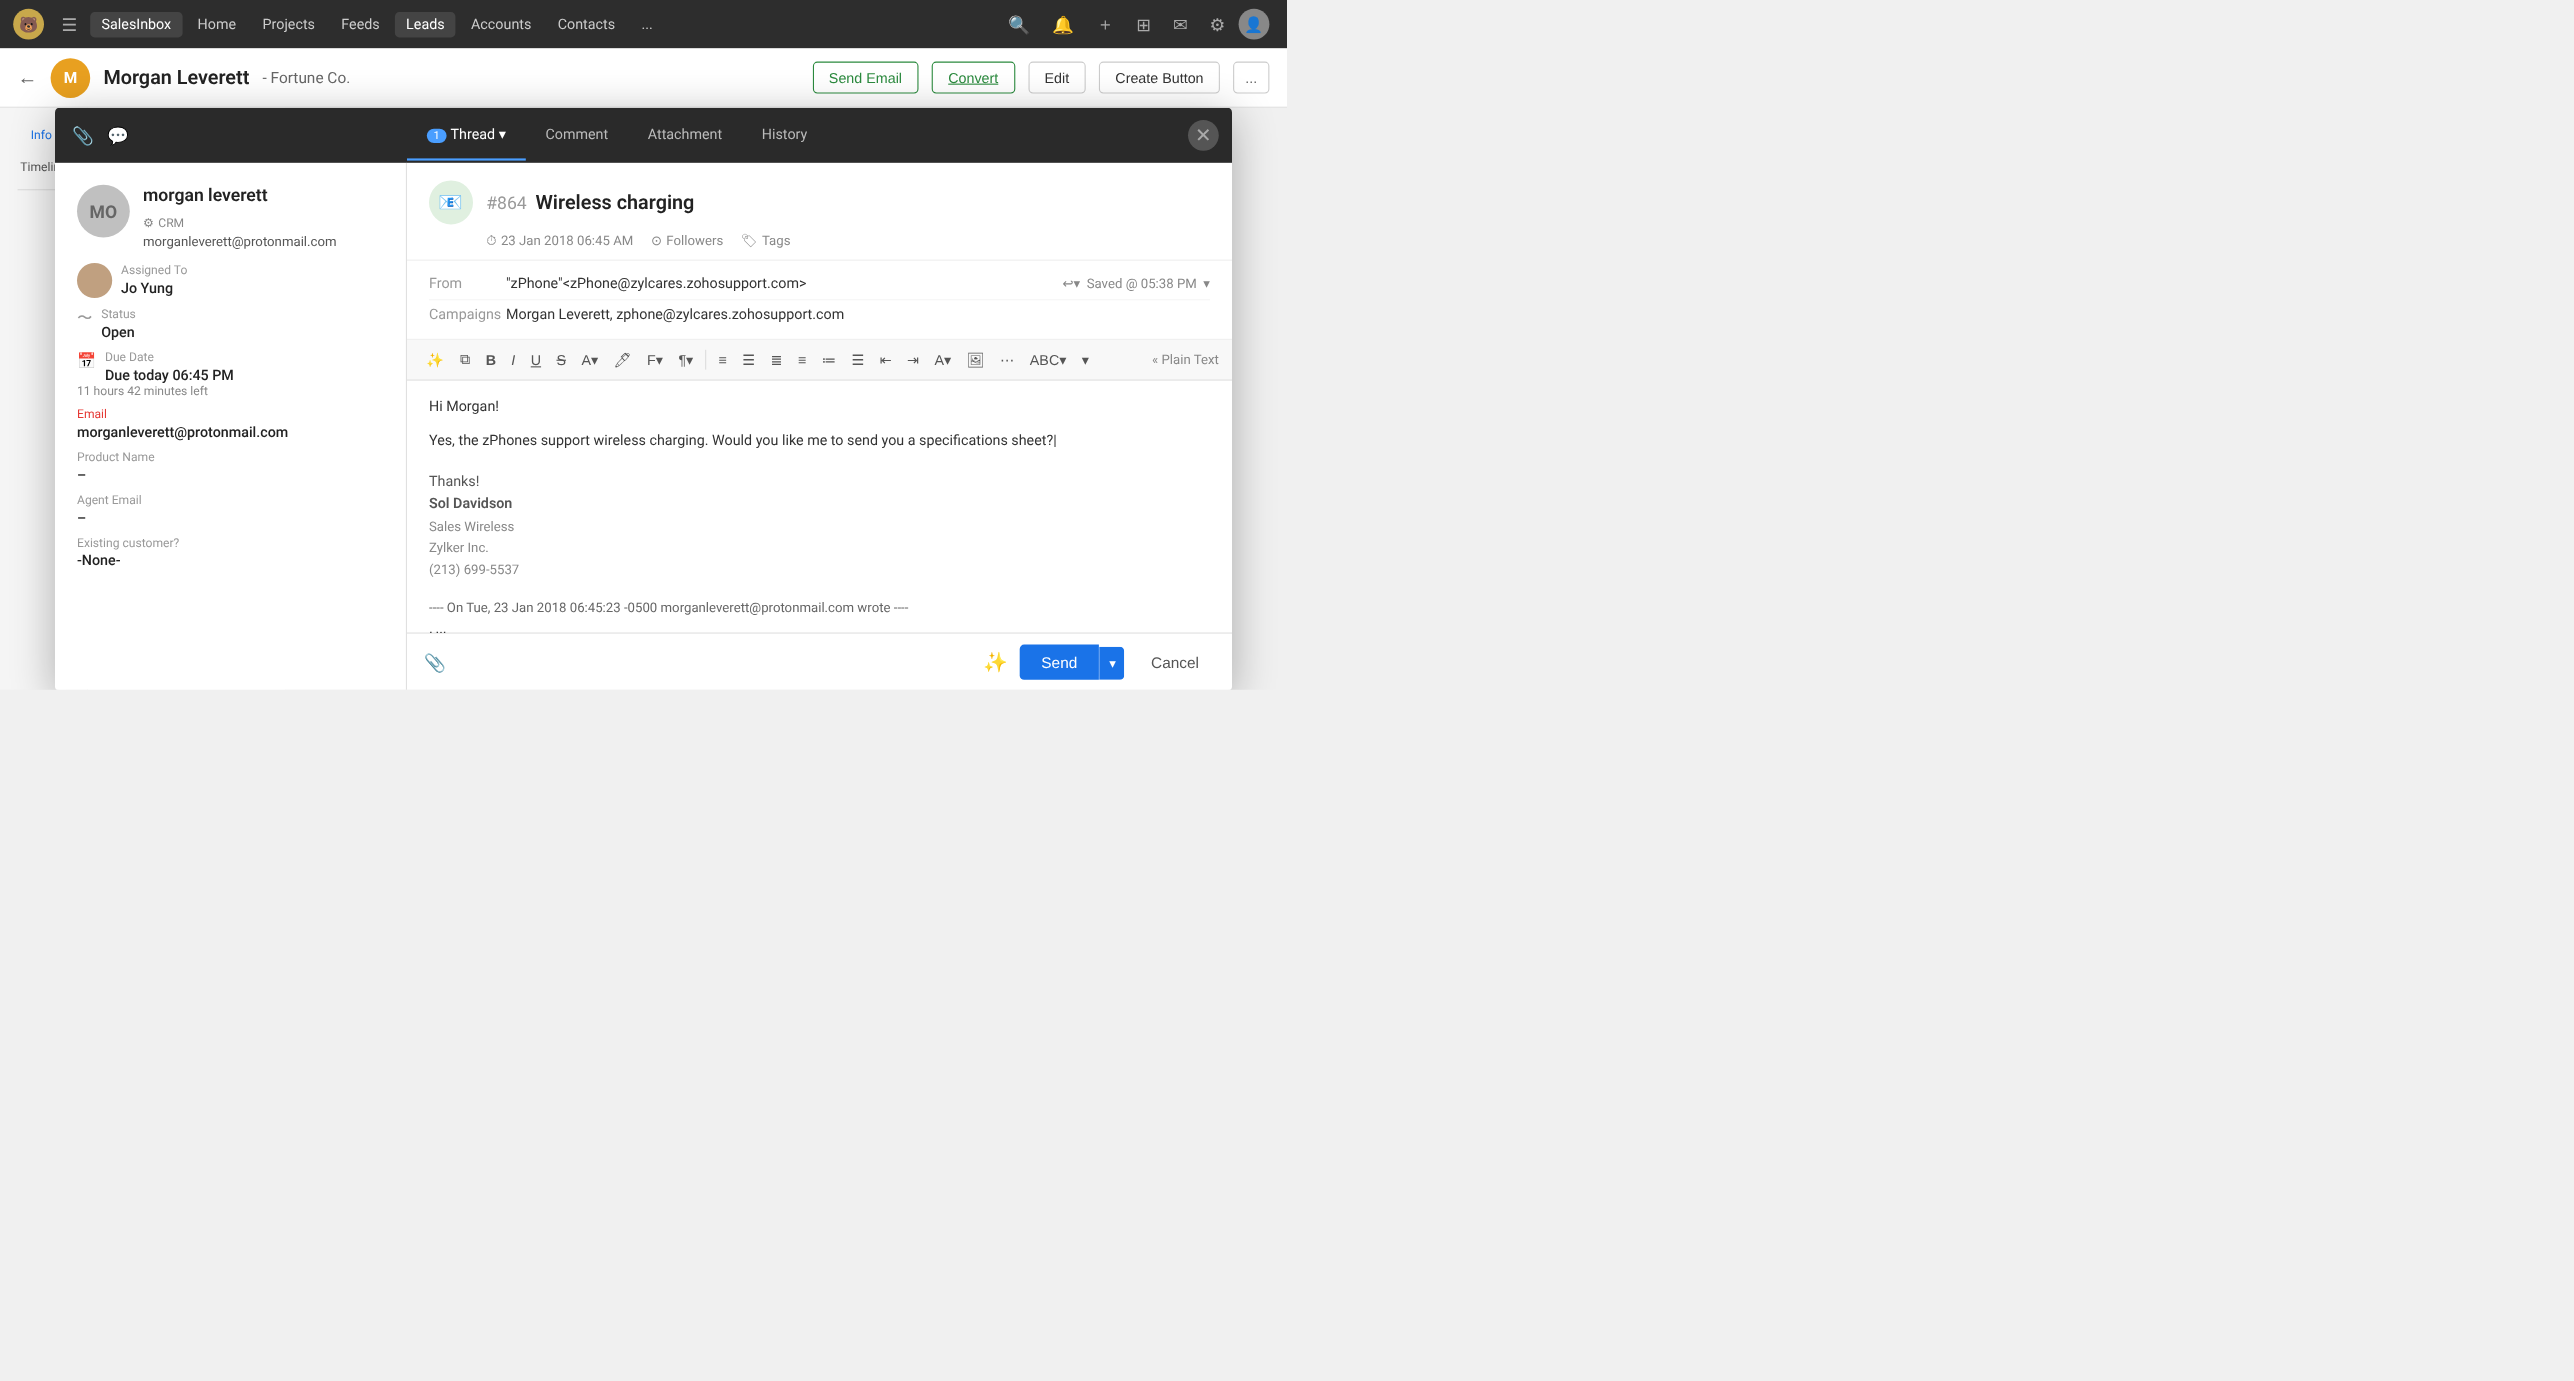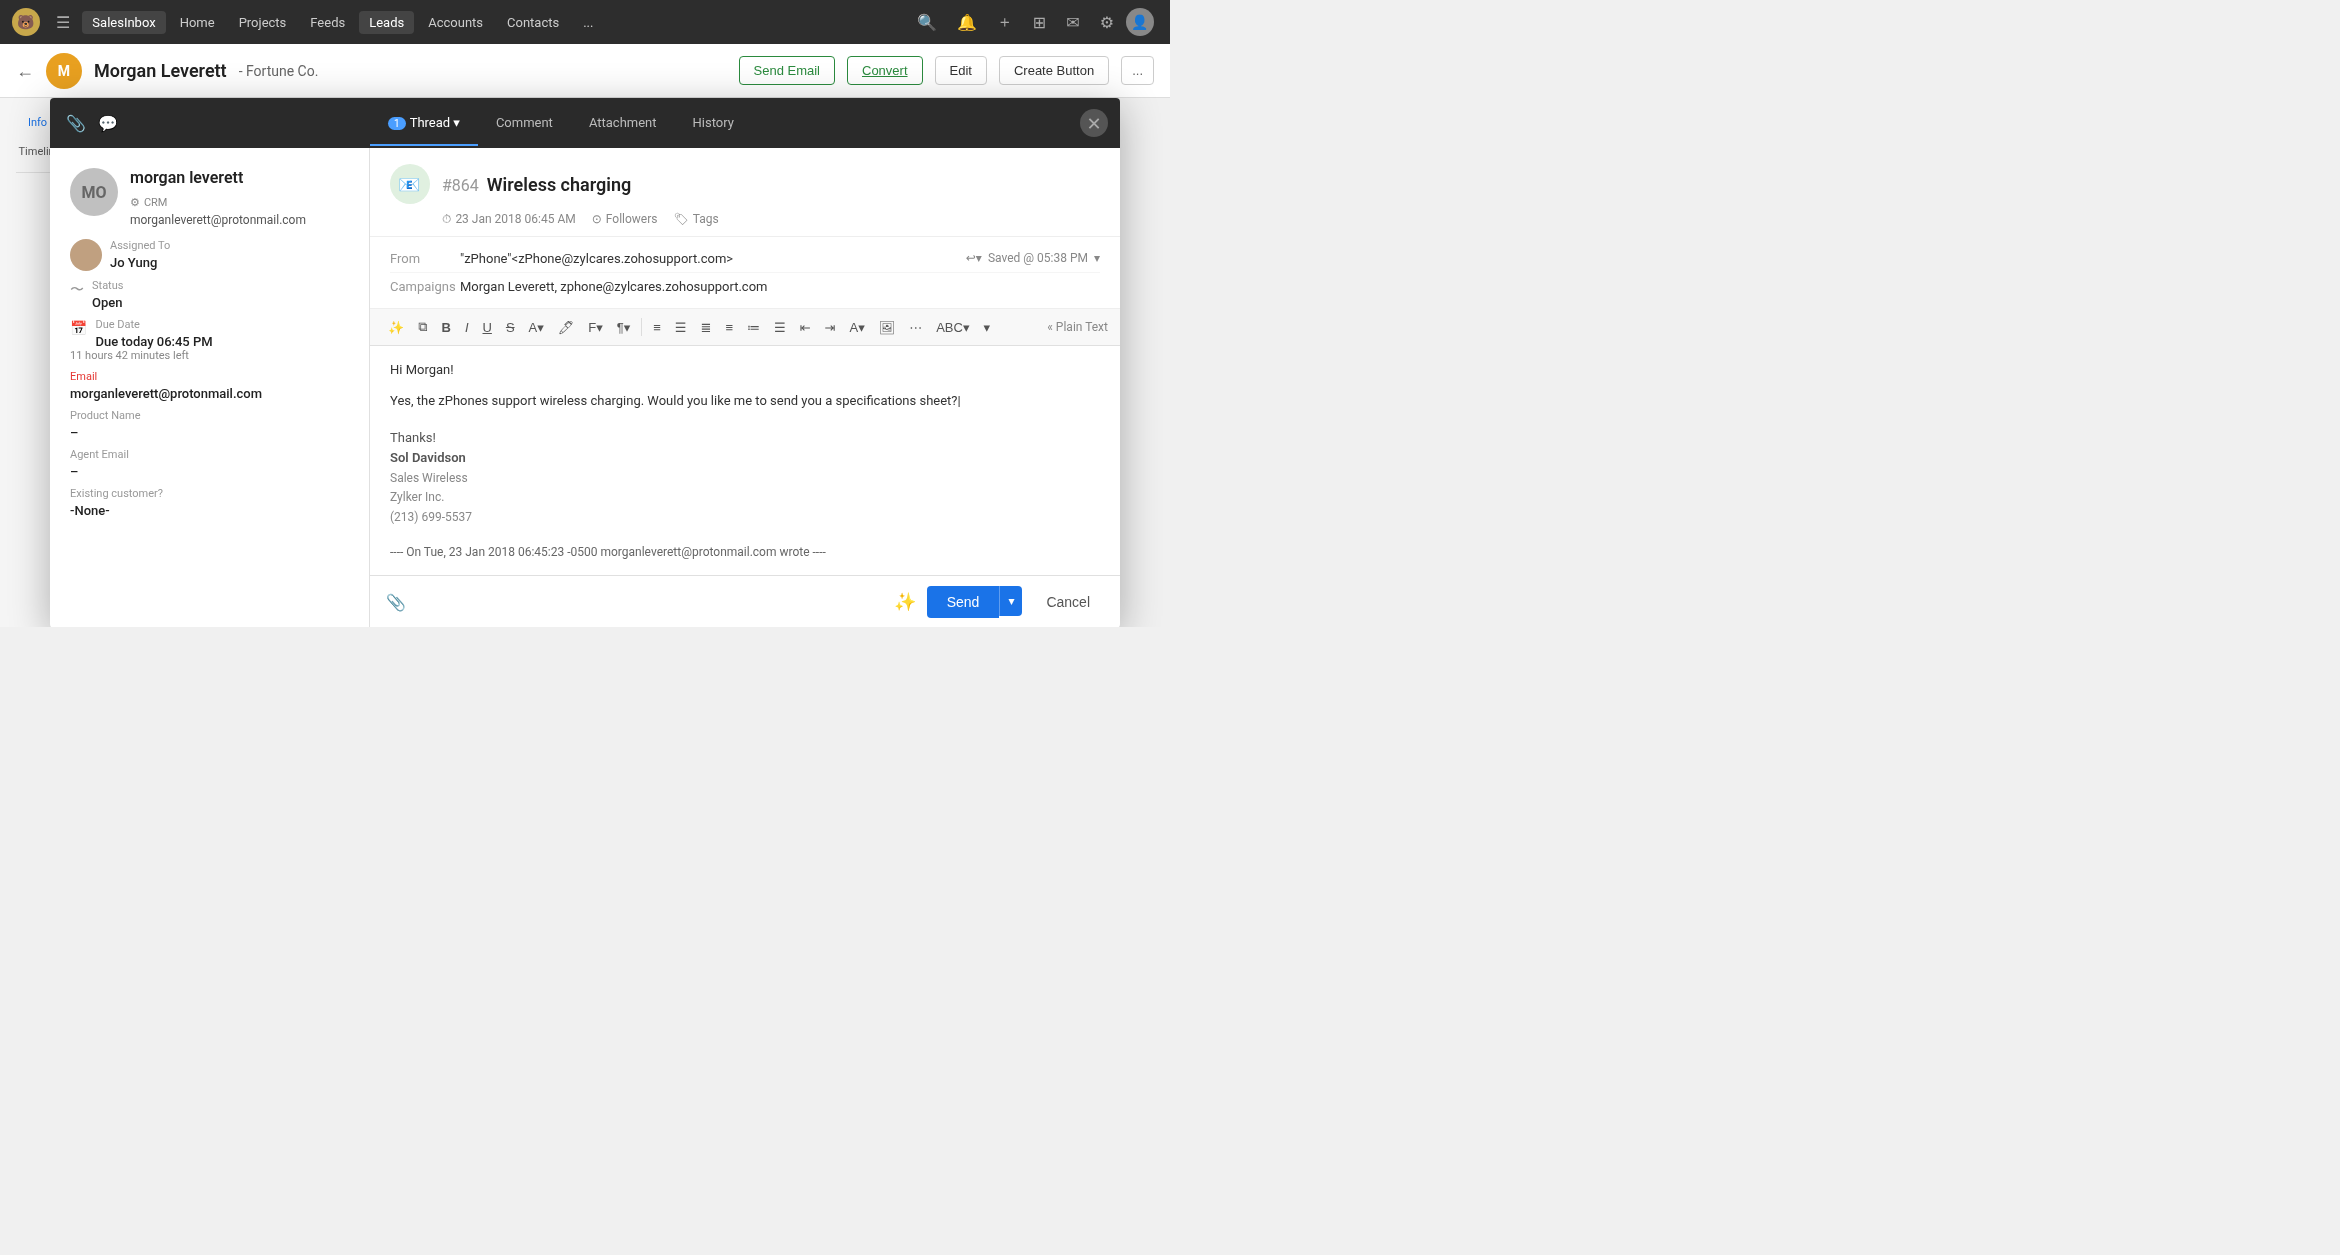--- a/index.html
+++ b/index.html
@@ -368,21 +368,21 @@
     .email-footer {
       border-top: 1px solid #e0e0e0;
       padding: 10px 16px;
       display: flex;
       align-items: center;
       gap: 10px;
     }
     .attachment-icon { color: #888; font-size: 16px; }
     .send-btn-group {
       display: flex;
-      align-items: flex-start;
+      align-items: flex-end;
       border-radius: 10px;
     }
     .send-btn {
       background: #1a73e8;
       color: white;
       border: none;
       padding: 8px 20px;
       font-size: 14px;
       cursor: pointer;
       border-radius: 4px 0 0 4px;

